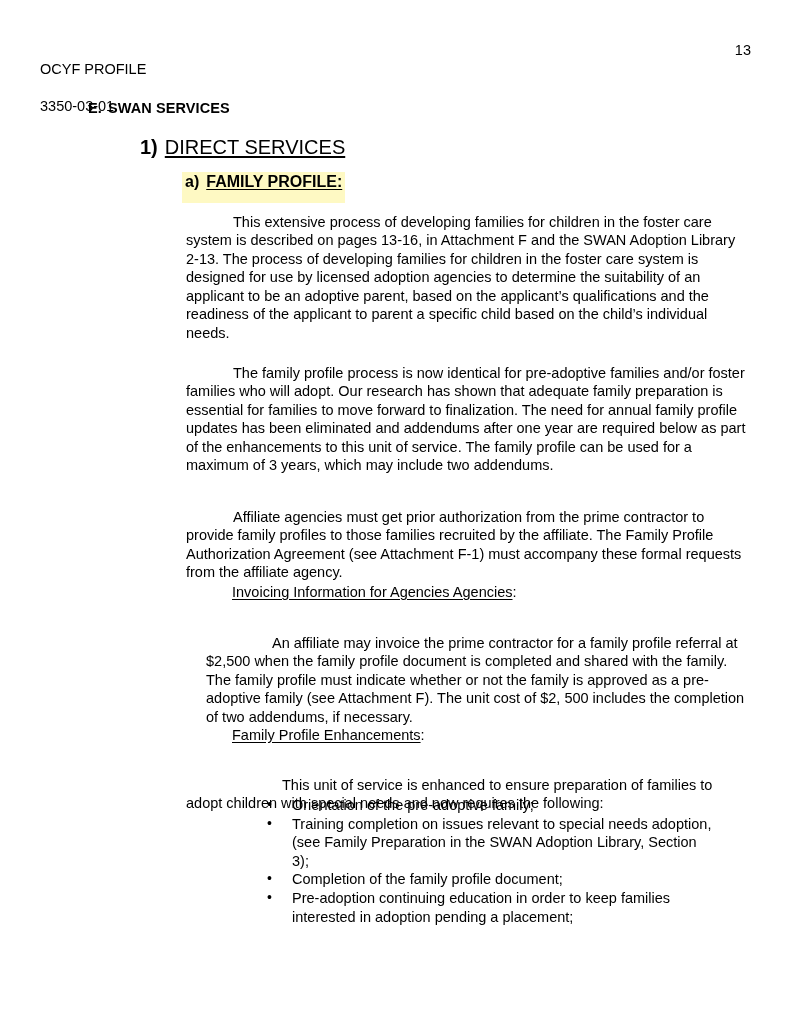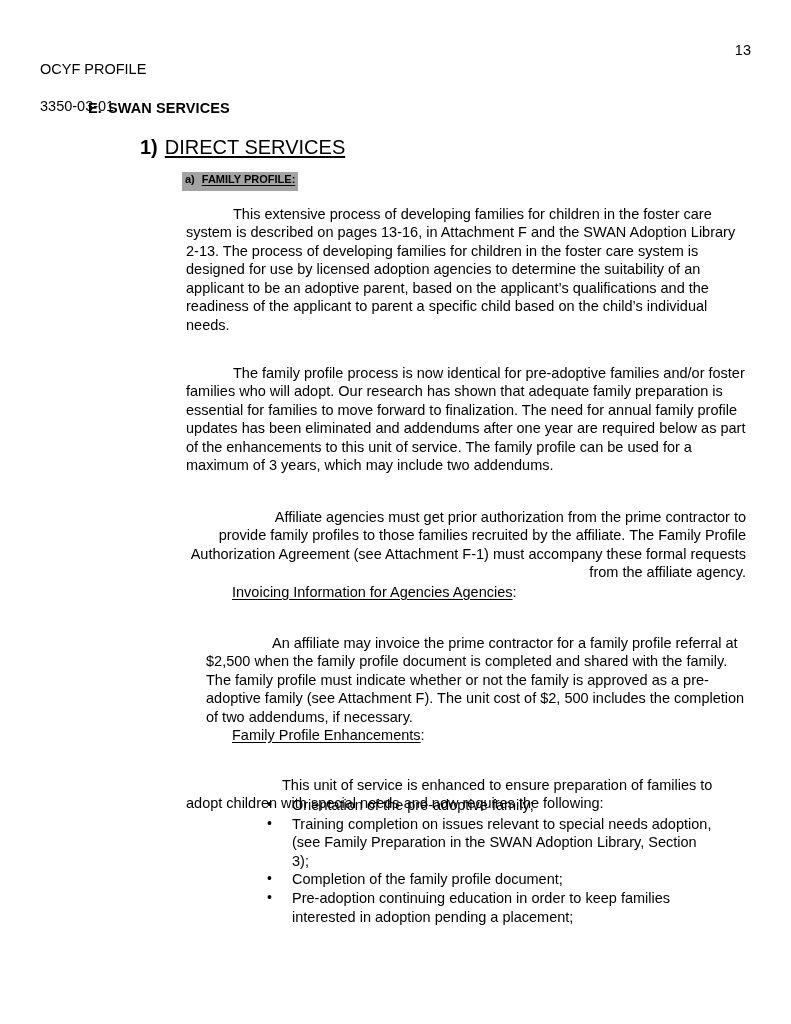--- a/index.html
+++ b/index.html
@@ -65,42 +65,42 @@
   }
   .h-sub .label {
     text-decoration: underline;
     text-underline-offset: 2px;
   }
 
   .h-item {
     position: absolute;
     left: 182px;
     top: 172px;
-    font-size: 11px;
-    background: #a3a3a3;
-    padding: 1px 3px 6px 3px;
+    font-size: 16px;
+    background: #fef9c3;
+    padding: 1px 3px 12px 3px;
     font-weight: bold;
   }
   .h-item .marker { margin-right: 7px; }
   .h-item .label {
     text-decoration: underline;
     text-underline-offset: 2px;
   }
 
   
   .para {
     position: absolute;
     font-size: 14.5px;
     line-height: 18.6px;
     text-align: left;
     word-spacing: 0px;
   }
-  .p1 { left: 186px; top: 190px; width: 560px; text-indent: 47px; }
+  .p1 { left: 186px; top: 198px; width: 560px; text-indent: 47px; }
   .p2 { left: 186px; top: 349px; width: 562px; text-indent: 47px; }
-  .p3 { left: 186px; top: 493px; width: 560px; text-indent: 47px; text-align: right; }
+  .p3 { left: 186px; top: 493px; width: 560px; text-indent: 47px; }
 
   .subhead {
     position: absolute;
     font-size: 14.5px;
     line-height: 18.6px;
   }
   .sh1 { left: 232px; top: 583px; }
   .sh2 { left: 232px; top: 726px; }
   .subhead .label {
     text-decoration: underline;

